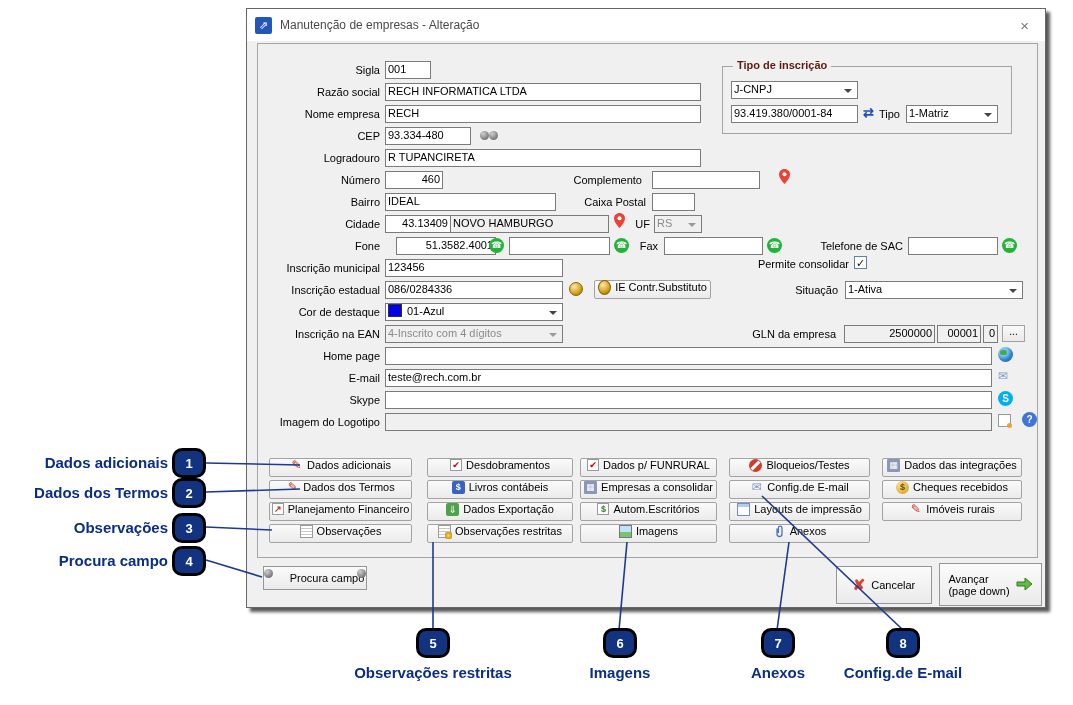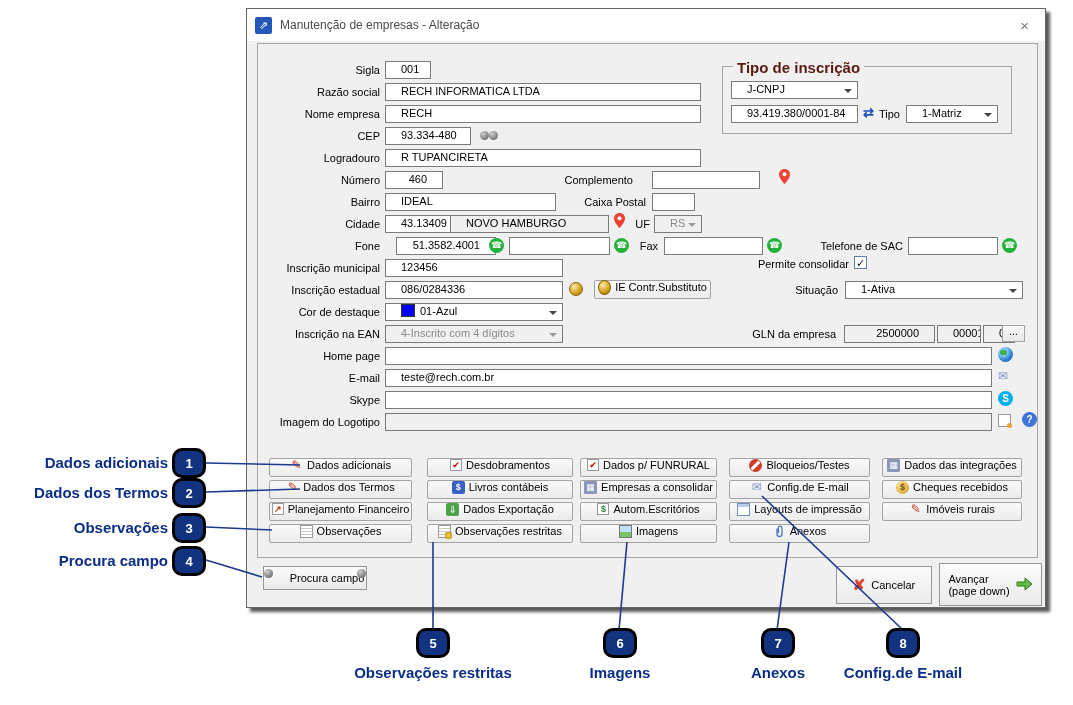--- a/index.html
+++ b/index.html
@@ -8,31 +8,31 @@
   
   .dialog{position:absolute;left:246px;top:8px;width:800px;height:600px;background:#f0f0f0;border:1px solid #666;box-shadow:4px 4px 3px rgba(0,0,0,.65);box-sizing:border-box;}
   .titlebar{position:absolute;left:0;top:0;width:100%;height:32px;background:#fff;display:flex;align-items:center;padding:0 8px;box-sizing:border-box;}
   .ticon{width:17px;height:17px;background:#2456b8;border-radius:2px;color:#fff;font-size:11px;display:flex;align-items:center;justify-content:center;margin-right:8px;}
   .ttext{font-size:12px;color:#4a4a4a;flex:1;}
   .tclose{font-size:15px;color:#7a7a7a;padding:0 8px;cursor:default;}
   .panel{position:absolute;left:10px;top:34px;width:779px;height:513px;border:1px solid #a5a5a5;background:#f0f0f0;}
 
   
   .flabel{position:absolute;font-size:11px;color:#000;text-align:right;line-height:17px;white-space:nowrap;}
-  .tb{position:absolute;height:18px;background:#fff;border:1px solid #7b7b7b;font-size:11px;line-height:15px;padding:0 15px;box-sizing:border-box;white-space:nowrap;overflow:hidden;color:#000;}
+  .tb{position:absolute;height:18px;background:#fff;border:1px solid #7b7b7b;font-size:11px;line-height:15px;padding:0 2px;box-sizing:border-box;white-space:nowrap;overflow:hidden;color:#000;}
   .ra{text-align:right;}
   .ro{background:#f0f0f0;}
   .dis{background:#f0f0f0;color:#8a8a8a;}
   .cb{padding-right:16px;}
   .cb::after{content:"";position:absolute;right:5px;top:7px;border:4px solid transparent;border-top-color:#444;}
   .cb.dis::after{border-top-color:#9a9a9a;}
   .chk{position:absolute;width:13px;height:13px;background:#fff;border:1px solid #5f83a8;font-size:11px;line-height:12px;text-align:center;color:#111;box-sizing:border-box;}
   .swatch{display:inline-block;width:12px;height:11px;background:#0000ee;border:1px solid #333;vertical-align:-2px;margin-right:5px;}
   .gbox{position:absolute;left:464px;top:22px;width:288px;height:66px;border:1px solid #a5a5a5;}
-  .gleg{position:absolute;left:10px;top:-8px;background:#f0f0f0;padding:0 4px;font-size:15px;font-weight:bold;color:#5b1a10;}
+  .gleg{position:absolute;left:10px;top:-8px;background:#f0f0f0;padding:0 4px;font-size:11px;font-weight:bold;color:#5b1a10;}
 
   
   .btn{position:absolute;height:19px;background:linear-gradient(#fafafa,#ebebeb);border:1px solid #a3a3a3;border-radius:2px;font-size:11px;color:#000;display:flex;align-items:flex-start;justify-content:center;gap:4px;box-sizing:border-box;white-space:nowrap;cursor:default;}
   .mini{position:absolute;height:17px;background:linear-gradient(#fafafa,#e8e8e8);border:1px solid #a3a3a3;font-size:10px;line-height:12px;text-align:center;box-sizing:border-box;}
   .fbtn{position:absolute;background:linear-gradient(#fbfbfb,#eaeaea);border:1px solid #969696;display:flex;align-items:center;justify-content:center;gap:6px;font-size:11px;color:#000;box-sizing:border-box;cursor:default;}
 
   
   .bicon{width:13px;height:13px;display:inline-flex;align-items:center;justify-content:center;font-size:10px;line-height:13px;flex:0 0 auto;box-sizing:border-box;position:relative;}
   .i-pencil{color:#c23318;font-size:12px;}
   .i-checklist{background:#fff;border:1px solid #999;color:#c00;font-size:9px;width:12px;height:12px;}
@@ -99,21 +99,21 @@
 
       <div class="flabel" style="left:2px;top:84px;width:120px">CEP</div>
       <div class="tb" style="left:127px;top:83px;width:86px">93.334-480</div>
       <span class="i-binoc" style="left:222px;top:85px"></span>
 
       <div class="flabel" style="left:2px;top:106px;width:120px">Logradouro</div>
       <div class="tb" style="left:127px;top:105px;width:316px">R TUPANCIRETA</div>
 
       <div class="flabel" style="left:2px;top:128px;width:120px">Número</div>
       <div class="tb ra" style="left:127px;top:127px;width:58px">460</div>
-      <div class="flabel" style="left:275px;top:128px;width:100px">Complemento</div>
+      <div class="flabel" style="left:284px;top:128px;width:100px">Complemento</div>
       <div class="tb" style="left:394px;top:127px;width:108px"></div>
       <span class="i-pin" style="left:521px;top:125px"><svg width="11" height="15" viewBox="0 0 11 15">
             <path d="M5.5 0C2.4 0 0 2.4 0 5.4 0 9.4 5.5 15 5.5 15S11 9.4 11 5.4C11 2.4 8.6 0 5.5 0Z" fill="#ea4335"></path>
             <circle cx="5.5" cy="5.2" r="2" fill="#fff"></circle>
           </svg></span>
 
       <div class="flabel" style="left:2px;top:150px;width:120px">Bairro</div>
       <div class="tb" style="left:127px;top:149px;width:171px">IDEAL</div>
       <div class="flabel" style="left:288px;top:150px;width:100px">Caixa Postal</div>
       <div class="tb" style="left:394px;top:149px;width:43px"></div>

